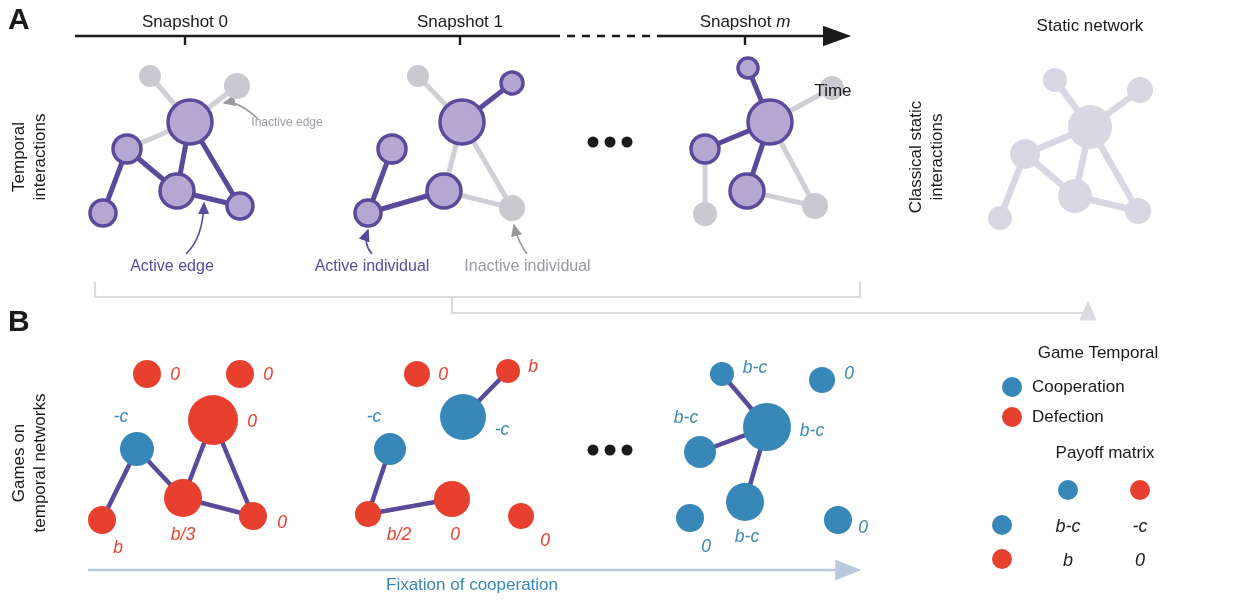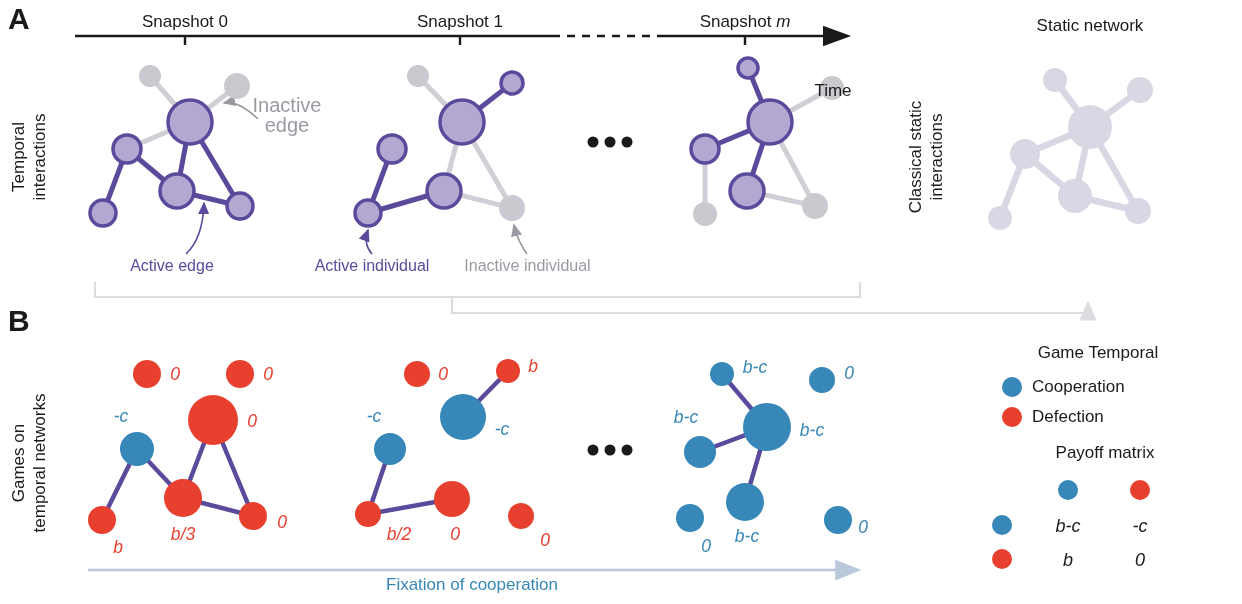--- a/index.html
+++ b/index.html
@@ -224,21 +224,21 @@
   <div class="rot rot-narrow" style="left:812px; top:135px;">
     <div>Classical static</div>
     <div>interactions</div>
   </div>
 
   <div class="txt ctr nowrap" style="left:110px; top:12px; width:150px;">Snapshot 0</div>
   <div class="txt ctr nowrap" style="left:385px; top:12px; width:150px;">Snapshot 1</div>
   <div class="txt ctr nowrap" style="left:670px; top:12px; width:150px;"><span>Snapshot </span><span class="italic">m</span></div>
   <div class="txt ctr nowrap" style="left:798px; top:47px; width:70px;margin-top:34px;">Time</div>
 
-  <div class="txt ctr grayTxt" style="left:250px; top:95px; width:74px; font-size:20px;">Inactive edge</div>
+  <div class="txt ctr grayTxt" style="left:250px; top:112px; width:74px; font-size:12px;">Inactive edge</div>
   <div class="txt ctr nowrap purpleTxt" style="left:112px; top:256px; width:120px; font-size:16px;">Active edge</div>
   <div class="txt ctr nowrap purpleTxt" style="left:302px; top:256px; width:140px; font-size:16px;">Active individual</div>
   <div class="txt ctr nowrap grayTxt" style="left:455px; top:256px; width:145px; font-size:16px;">Inactive individual</div>
 
   <div class="txt ctr nowrap" style="left:1015px; top:16px; width:150px;">Static network</div>
 
   <div class="txt ctr nowrap blueTxt" style="left:372px; top:575px; width:200px;">Fixation of cooperation</div>
 
   <div class="txt ctr nowrap" style="left:1023px; top:343px; width:150px;">Game Temporal</div>
   <div class="dot dot-blue" style="left:1002px; top:377px;"></div>

